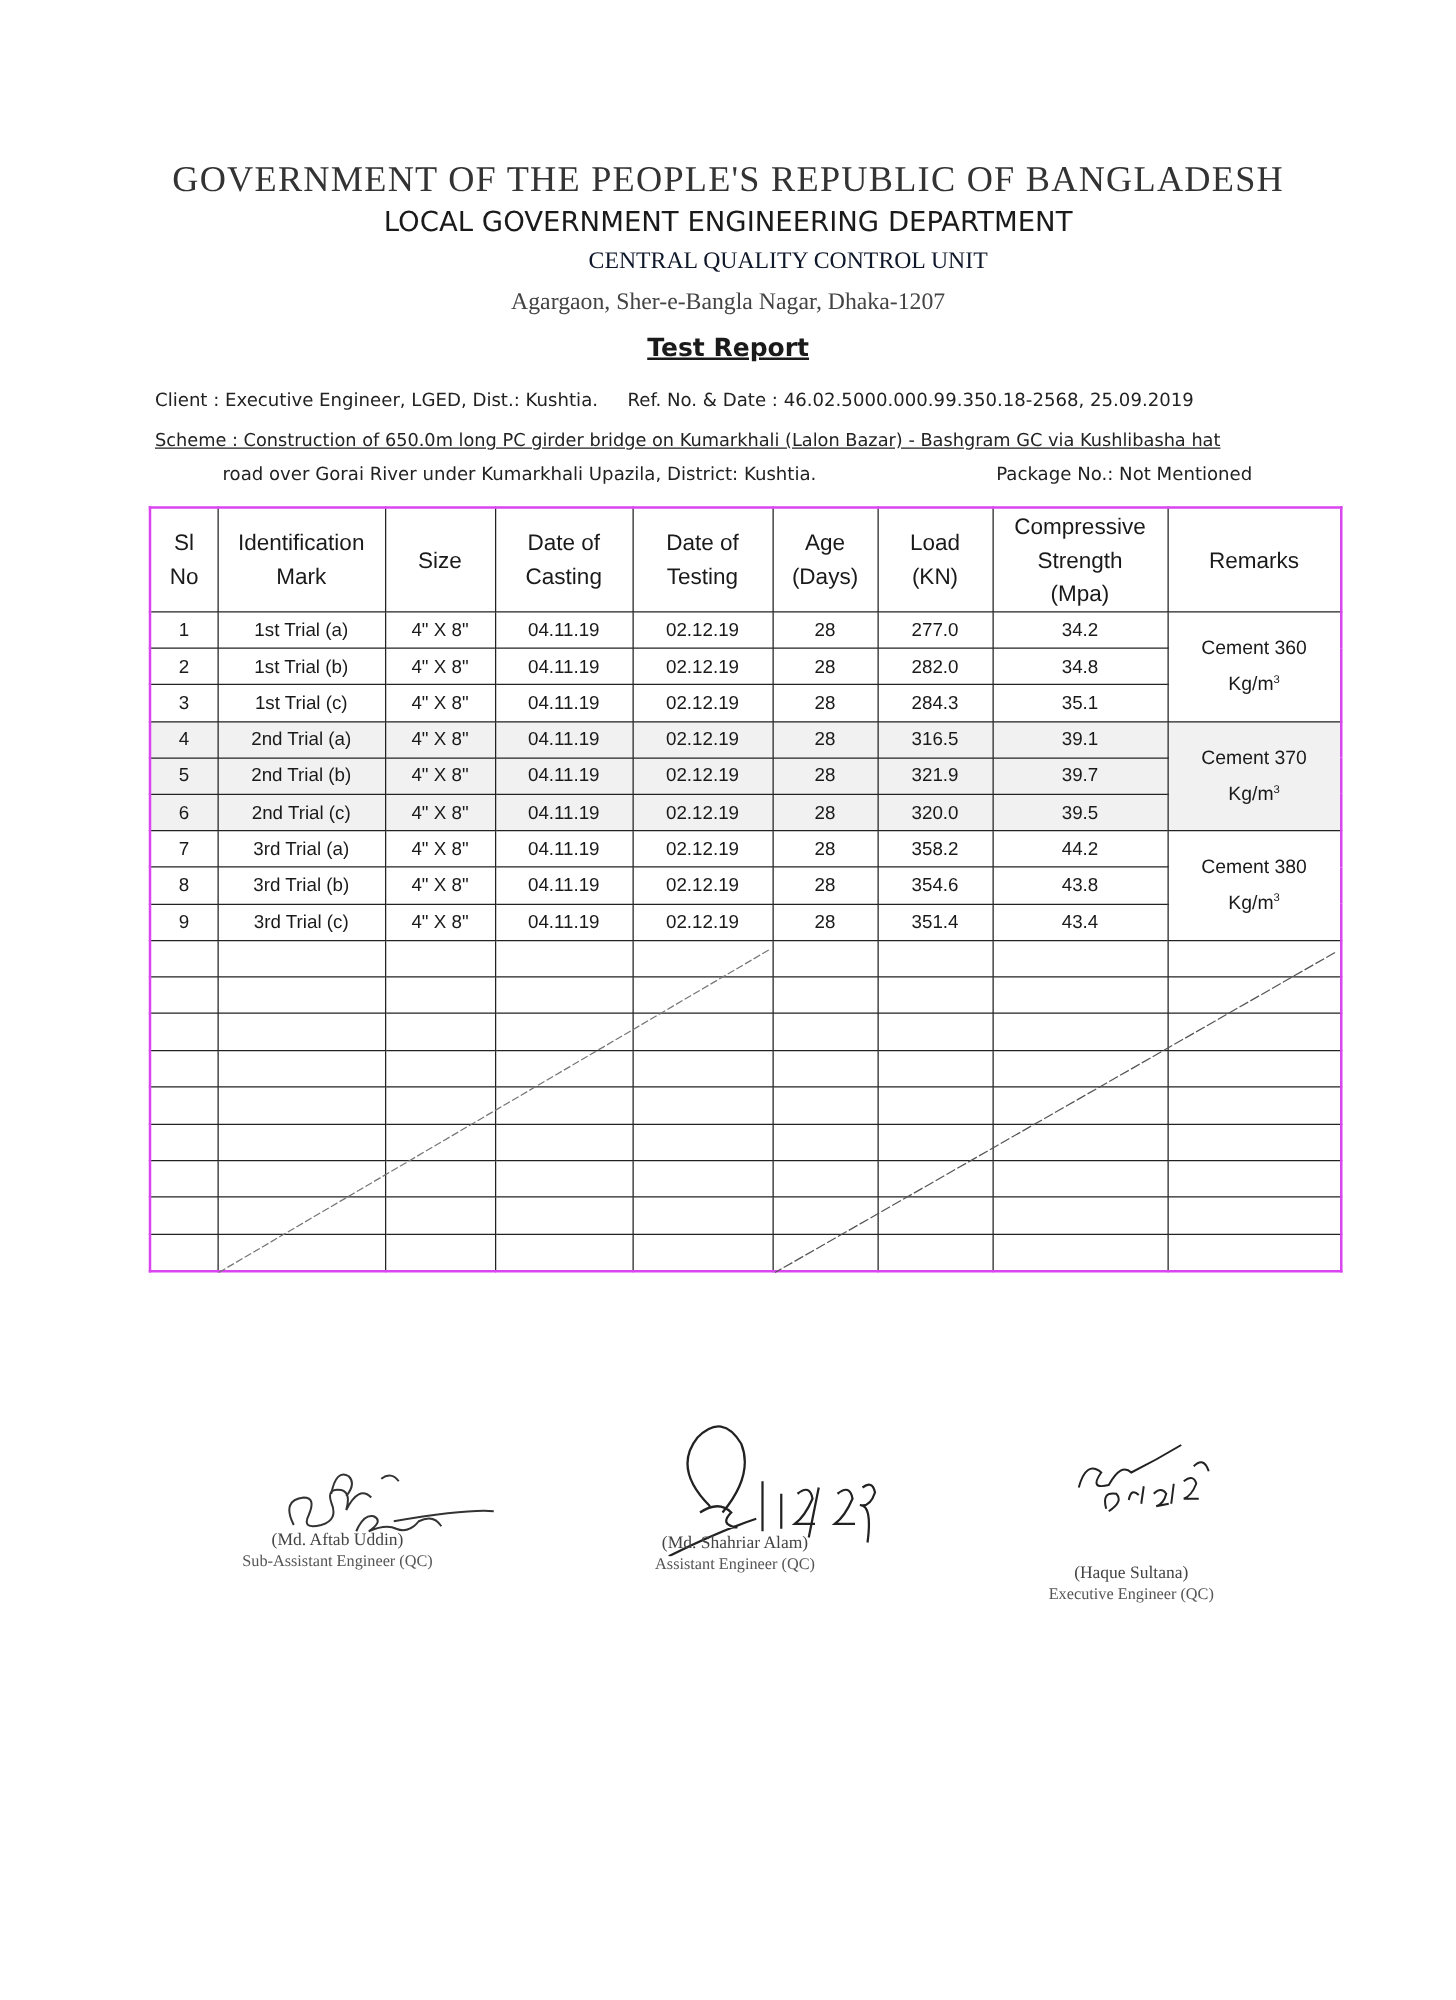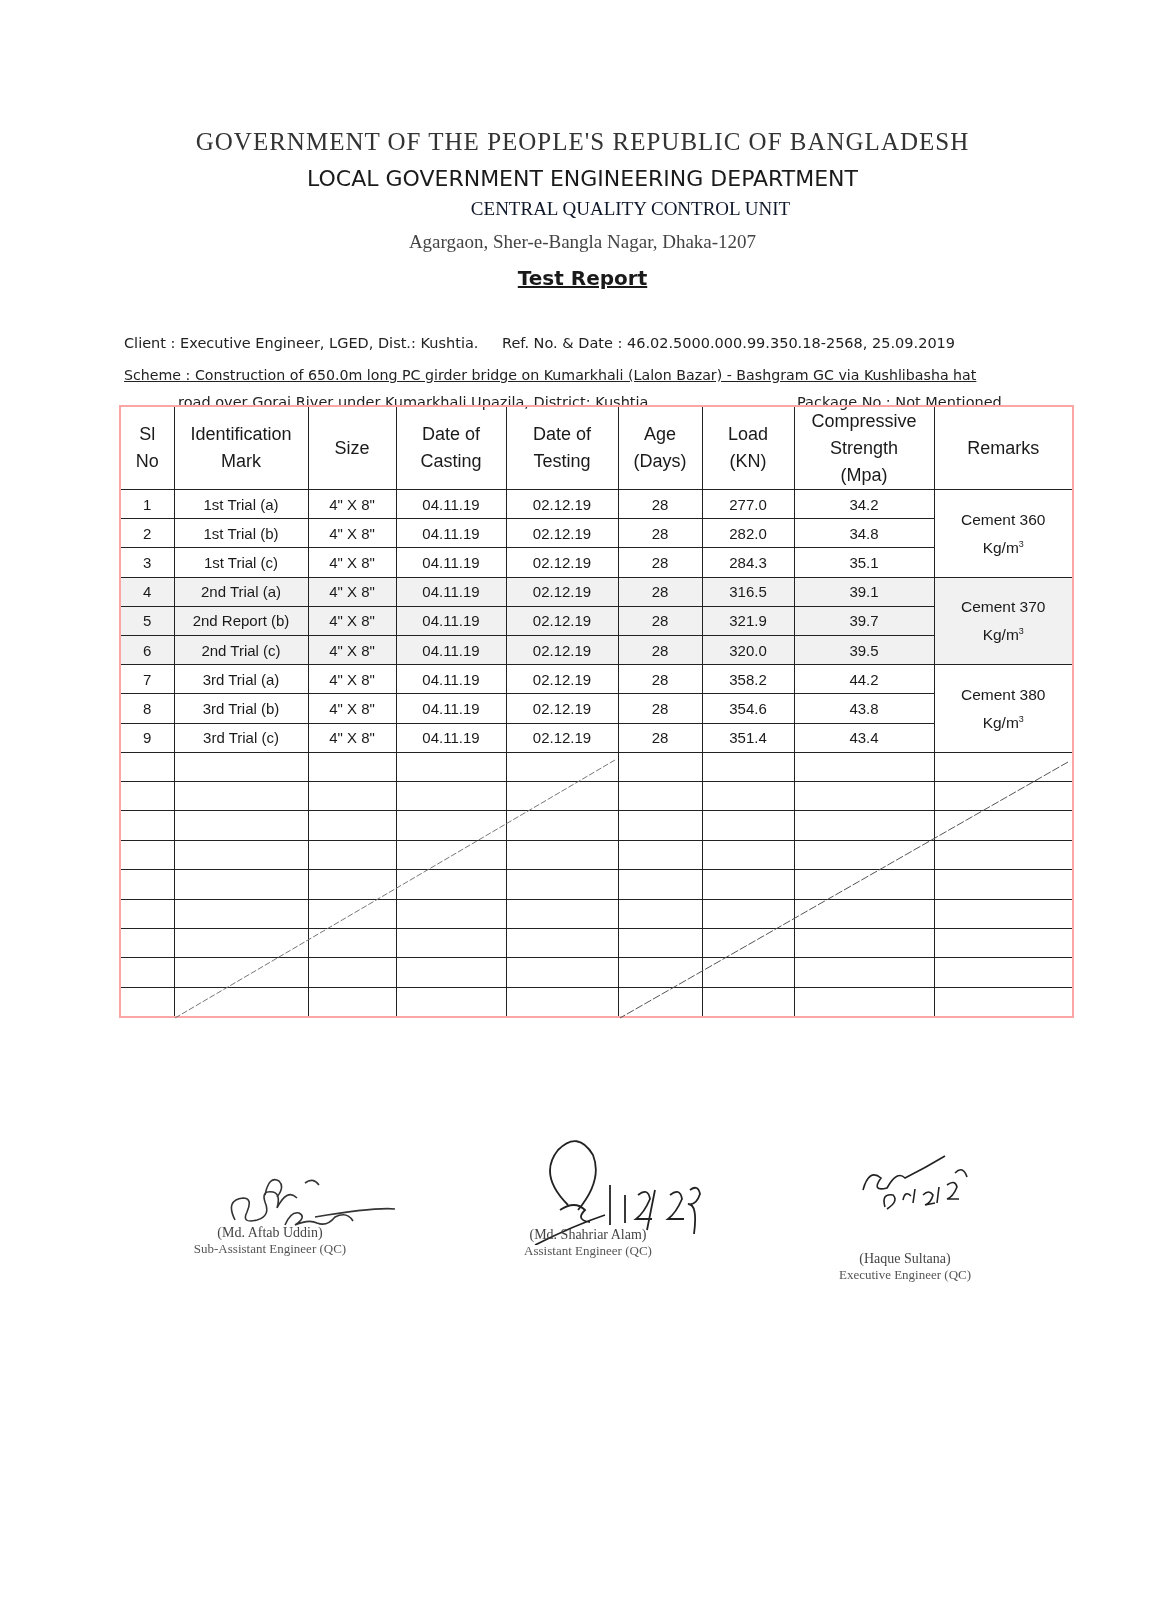--- a/index.html
+++ b/index.html
@@ -4,32 +4,32 @@
 <style>
   html, body { margin: 0; padding: 0; }
   body {
     width: 1165px; height: 1600px; background: #ffffff; position: relative;
     color: #1a1a1a; overflow: hidden;
   }
   .abs { position: absolute; }
   .serif { font-family: "Liberation Serif", "DejaVu Serif", serif; }
   .sans { font-family: "DejaVu Sans", "Liberation Sans", sans-serif; }
   .center { left: 0; width: 1165px; text-align: center; }
-  #h1 { top: 128px; font-size: 25px; letter-spacing: 1px; color: #333; }
+  #h1 { top: 128px; font-size: 29px; letter-spacing: 1px; color: #333; }
   #h2 { top: 166px; font-size: 22px; color: #1a1a1a; }
   #h3 { top: 198px; font-size: 19px; color: #0f172a; margin-left: 48px; }
   #h4 { top: 231px; font-size: 19px; color: #444; }
   #title { top: 266px; font-size: 20px; font-weight: bold; text-decoration: underline; }
-  .meta { font-size: 14.5px; color: #222; margin-top: 22px; }
+  .meta { font-size: 14.5px; color: #222; }
 
   table.grid {
     position: absolute; left: 119px; top: 405px; width: 953px;
     border-collapse: collapse; table-layout: fixed;
     font-family: "Liberation Sans", "DejaVu Sans", sans-serif;
-    border: 2px solid #fca5a5;
+    border: 2px solid #d946ef;
   }
   table.grid td, table.grid th {
     border: 1.5px solid #222; text-align: center; vertical-align: middle;
     padding: 0; font-weight: normal; color: #1a1a1a;
   }
   table.grid th { font-size: 18px; line-height: 27px; height: 82px; }
   table.grid td { font-size: 15px; height: 28.2px; }
   table.grid td.rem { font-size: 15.5px; line-height: 25px; }
   table.grid tr.blank td { height: 28.4px; }
   .shade { background: #f1f1f1; }
@@ -118,21 +118,21 @@
         <td>4" X 8"</td>
         <td>04.11.19</td>
         <td>02.12.19</td>
         <td>28</td>
         <td>316.5</td>
         <td>39.1</td>
         <td rowspan="3" class="rem"><span>Cement 370</span><br><span>Kg/m</span><sup>3</sup></td>
       </tr>
       <tr class="shade">
         <td>5</td>
-        <td>2nd Report (b)</td>
+        <td>2nd Trial (b)</td>
         <td>4" X 8"</td>
         <td>04.11.19</td>
         <td>02.12.19</td>
         <td>28</td>
         <td>321.9</td>
         <td>39.7</td>
       </tr>
       <tr class="shade">
         <td>6</td>
         <td>2nd Trial (c)</td>

